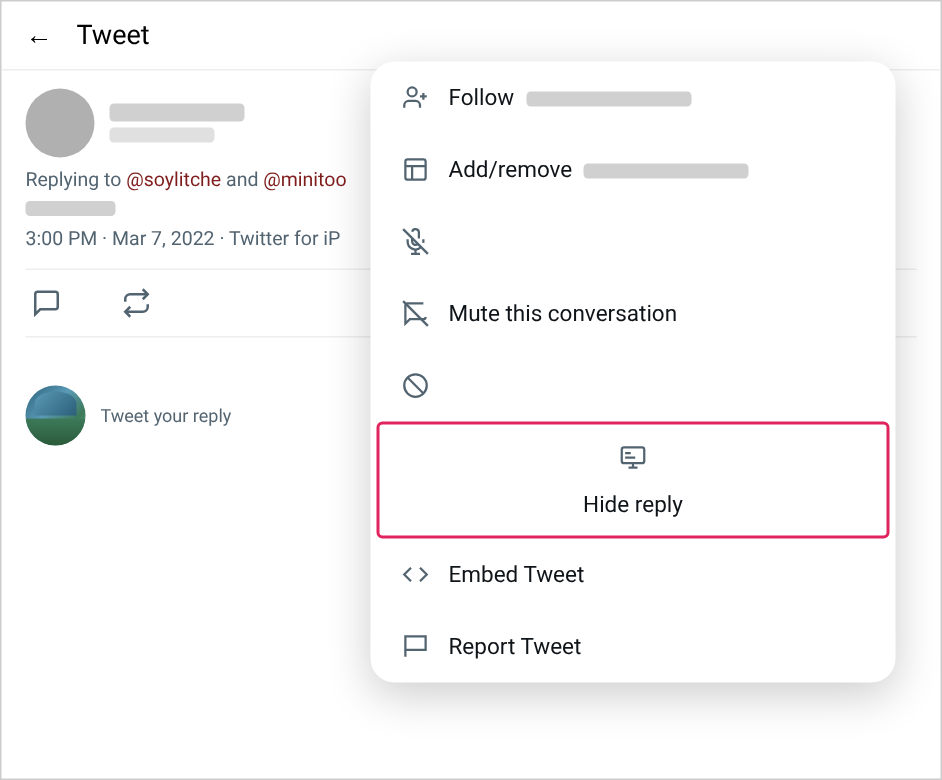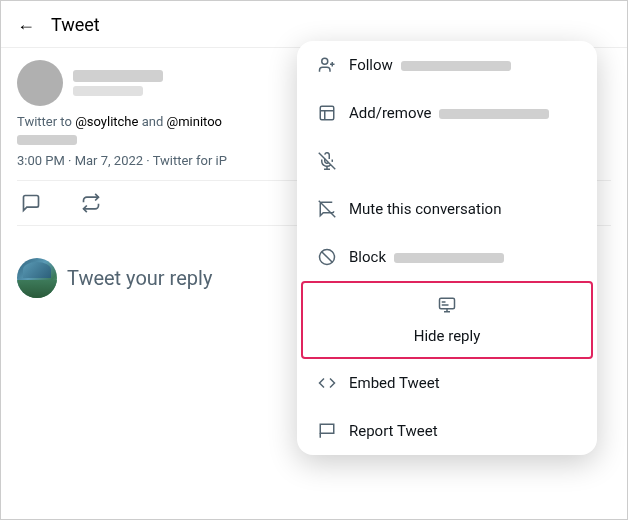--- a/index.html
+++ b/index.html
@@ -73,21 +73,21 @@
       height: 10px;
       background: #e0e0e0;
       border-radius: 3px;
     }
 
     .reply-to {
       font-size: 13px;
       color: #536471;
       margin-bottom: 6px;
     }
-    .reply-to a { color: #000000; text-decoration: none; }
+    .reply-to a { color: #7f1d1d; text-decoration: none; }
 
     .tweet-text-blur {
       width: 60px;
       height: 10px;
       background: #d0d0d0;
       border-radius: 3px;
       margin-bottom: 8px;
     }
 
     .tweet-meta {
@@ -141,29 +141,29 @@
     }
     .reply-avatar::after {
       content: '';
       position: absolute;
       top: 4px; left: 6px;
       width: 28px; height: 16px;
       background: linear-gradient(135deg, #5a9ab5 0%, #2c5f7a 100%);
       border-radius: 50% 50% 0 0;
     }
     .reply-placeholder {
-      font-size: 20px;
+      font-size: 12px;
       color: #536471;
       cursor: text;
     }
     .dropdown-menu {
       position: absolute;
       top: 40px;
       right: 30px;
-      width: 300px;
+      width: 350px;
       background: #fff;
       border-radius: 16px;
       box-shadow: 0 8px 30px rgba(0,0,0,0.2);
       overflow: hidden;
       z-index: 20;
     }
     .menu-item {
       display: flex;
       align-items: center;
       gap: 12px;
@@ -219,21 +219,21 @@
   <div class="tweet-content">
     <div class="tweet-author-row">
       <div class="avatar"></div>
       <div class="author-info">
         <div class="author-name-blur"></div>
         <div class="author-handle-blur"></div>
       </div>
     </div>
 
     <div class="reply-to">
-      <span>Twitter to</span>
+      <span>Replying to</span>
       <a>@soylitche</a>
       <span> and </span>
       <a>@minitoo</a>
     </div>
 
     <div class="tweet-text-blur"></div>
 
     <div class="tweet-meta">3:00 PM · Mar 7, 2022 · Twitter for iP</div>
 
     <div class="tweet-actions">
@@ -305,21 +305,20 @@
       <span class="menu-label">Mute this conversation</span>
     </div>
 
     <div class="menu-item">
       <span class="menu-icon">
         <svg width="18" height="18" viewBox="0 0 24 24" fill="none" stroke="currentColor" stroke-width="2">
           <circle cx="12" cy="12" r="10"></circle>
           <line x1="4.93" y1="4.93" x2="19.07" y2="19.07"></line>
         </svg>
       </span>
-      <span class="menu-label">Block <span class="blur-text blur-text-long"></span></span>
     </div>
 
     <div class="menu-item highlighted">
       <span class="menu-icon">
         <svg width="18" height="18" viewBox="0 0 24 24" fill="none" stroke="currentColor" stroke-width="2">
           <rect x="2" y="3" width="20" height="14" rx="2"></rect>
           <line x1="8" y1="21" x2="16" y2="21"></line>
           <line x1="12" y1="17" x2="12" y2="21"></line>
           <line x1="5" y1="8" x2="10" y2="8"></line>
           <line x1="5" y1="12" x2="14" y2="12"></line>

